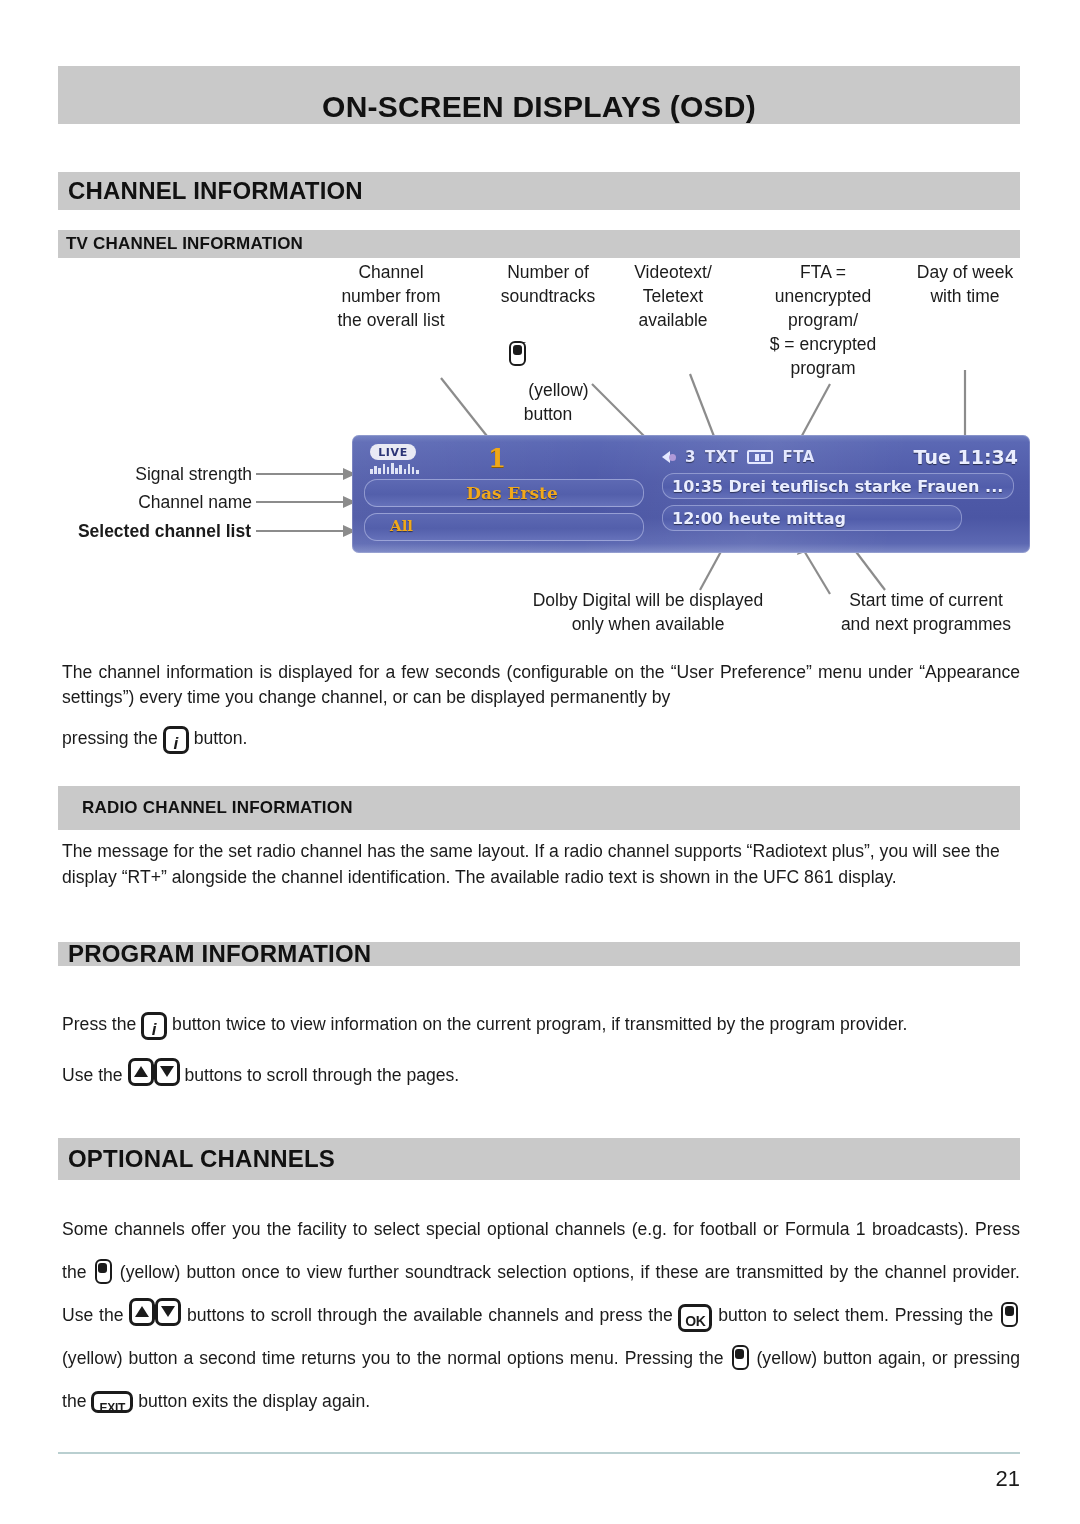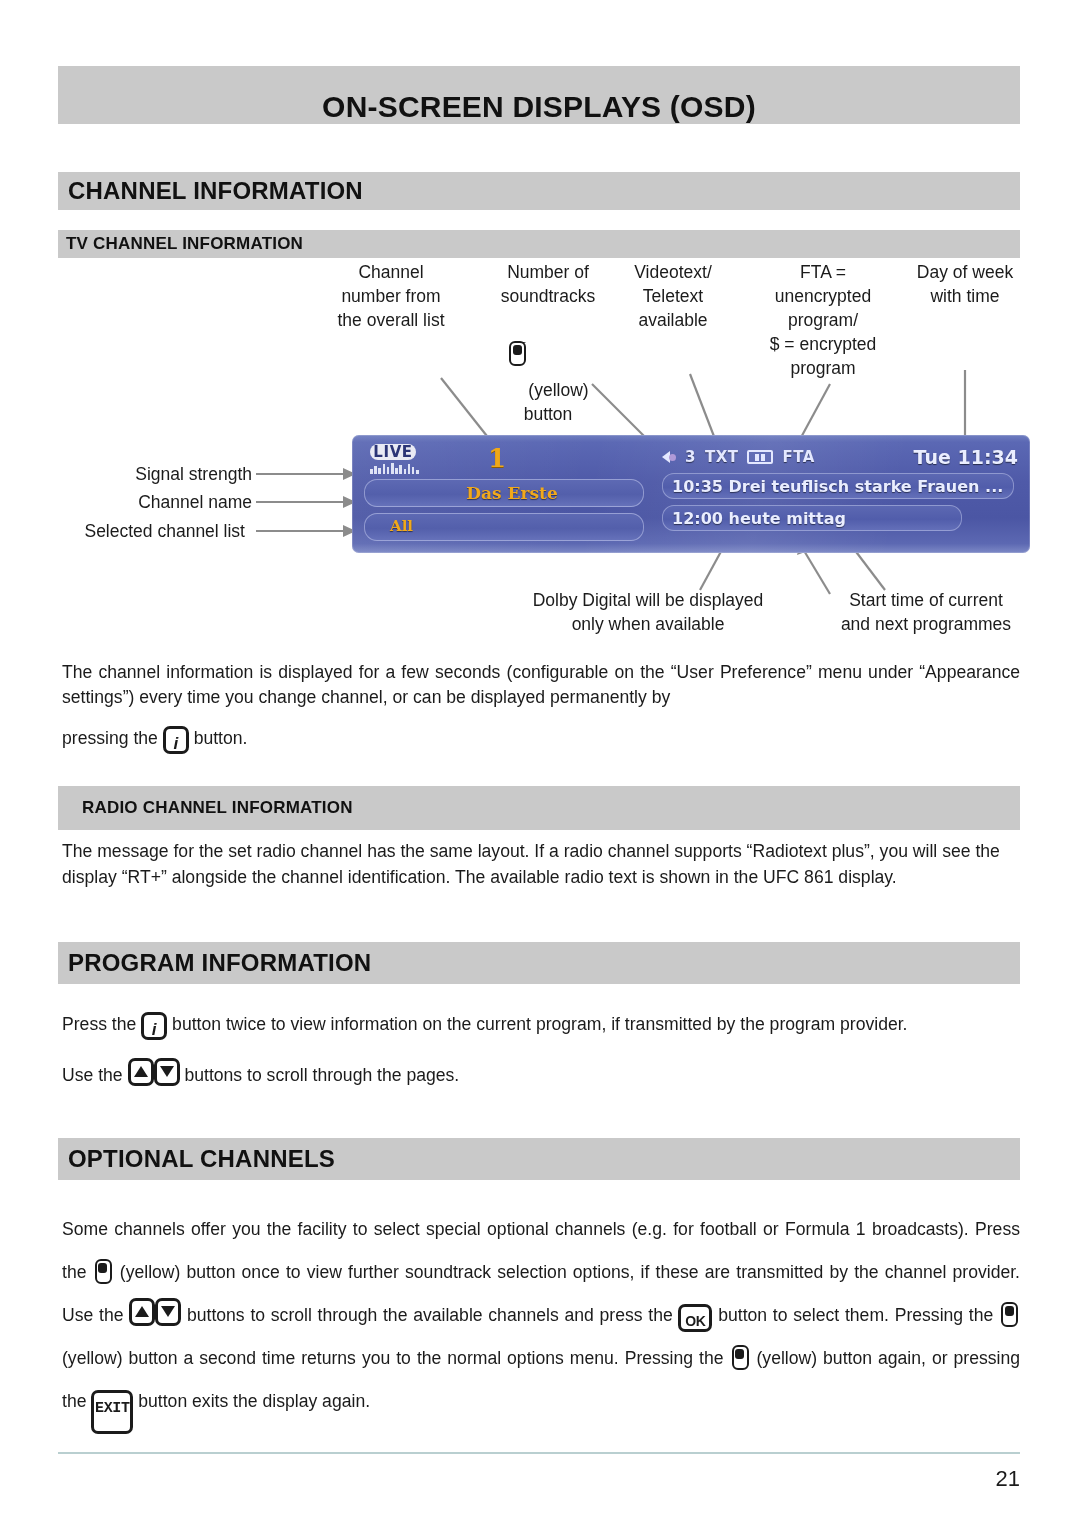--- a/index.html
+++ b/index.html
@@ -33,21 +33,21 @@
 
   .section-bar { top:0; height:38px; padding-left:10px; }
   .section-bar .titlebar-text { font-size:24px; }
 
   .sub-bar { height:28px; padding-left:8px; }
   .sub-bar .titlebar-text { font-size:17px; }
 
   #sec-channel-info { top:160px; height:38px;margin-top:12px; }
   #sub-tv-channel  { top:230px; height:28px; }
   #sub-radio-channel { top:786px; height:44px;padding-left:24px; }
-  #sec-program-info { top:942px; height:42px;align-items:center; }
+  #sec-program-info { top:942px; height:24px;align-items:center; }
   #sec-optional-channels { top:1138px; height:42px; }
 
   
   .body-text {
     position:absolute;
     left:62px; width:958px;
     font-size:17.6px;
     line-height:25px;
     color:#1b1b1b;
     text-align:justify;
@@ -85,21 +85,21 @@
     background:linear-gradient(100deg,rgba(255,255,255,.06) 0%,rgba(255,255,255,0) 35%,rgba(255,255,255,.07) 60%,rgba(255,255,255,0) 80%);
     pointer-events:none;
   }
   .osd-left { position:absolute; left:8px; top:6px; width:292px; height:106px; }
   .osd-right { position:absolute; left:310px; top:6px; width:360px; height:106px; }
 
   .live-badge{
     position:absolute; left:10px; top:3px;
     width:46px; height:16px; border-radius:8px;
     background:#e9eaf4;
-    color:#2b3476; font-weight:bold; font-size:15px;
+    color:#2b3476; font-weight:bold; font-size:11px;
     display:flex;align-items:center;justify-content:center;
     letter-spacing:.6px;
     font-family:"DejaVu Sans", sans-serif;
   }
   .signal-bars{
     position:absolute; left:10px; top:21px;
     width:56px; height:12px;
     display:flex; align-items:flex-end; gap:1.6px;
   }
   .signal-bars i{ display:block; width:2.6px; background:#dfe3f6; }
@@ -173,21 +173,21 @@
   .key{
     display:inline-block; vertical-align:-5px;
     border:3px solid #1b1b1b; border-radius:7px;
     background:#fff;
     font-weight:bold; color:#1b1b1b; text-align:center;
     font-family:"Liberation Sans", sans-serif;
     line-height:1;
   }
   .key-i{ width:26px; height:28px; font-size:17px; padding-top:6px; font-style:italic; }
   .key-ok{ width:34px; height:28px; font-size:14px; padding-top:7px; letter-spacing:-.3px; }
-  .key-exit{ width:42px; height:44px; font-size:15px; padding-top:8px; letter-spacing:-.3px;font-family:Liberation Mono, monospace; }
+  .key-exit{ width:42px; height:22px; font-size:12px; padding-top:8px; letter-spacing:-.3px; }
   .key-arrow{ width:26px; height:28px; padding-top:5px; }
   .key-arrow .tri{
     display:block; margin:0 auto; width:0;height:0;border-style:solid;
   }
   .key-arrow .tri.up{ border-width:0 7px 11px 7px; border-color:transparent transparent #1b1b1b transparent; }
   .key-arrow .tri.dn{ border-width:11px 7px 0 7px; border-color:#1b1b1b transparent transparent transparent; }
 
   .key-opt{
     display:inline-block; vertical-align:-6px; position:relative;
     width:17px; height:30px;
@@ -303,21 +303,21 @@
 unencrypted
 program/
 $ = encrypted
 program</div>
 
     <div class="callout" style="left:890px; top:8px; width:150px;">Day of week
 with time</div>
 
     <div class="callout right-align" style="left:10px; top:210px; width:242px;">Signal strength</div>
     <div class="callout right-align" style="left:10px; top:238px; width:242px;">Channel name</div>
-    <div class="callout right-align" style="left:3px; top:267px; width:242px;">Selected channel list</div>
+    <div class="callout right-align" style="left:9px; top:267px; width:242px;font-weight:bold;">Selected channel list</div>
 
     <div class="callout" style="left:500px; top:336px; width:296px;">Dolby Digital will be displayed
 only when available</div>
     <div class="callout" style="left:812px; top:336px; width:228px;">Start time of current
 and next programmes</div>
   </div>
 
   <div class="osd">
     <div class="osd-left">
       <div class="live-badge">LIVE</div>

